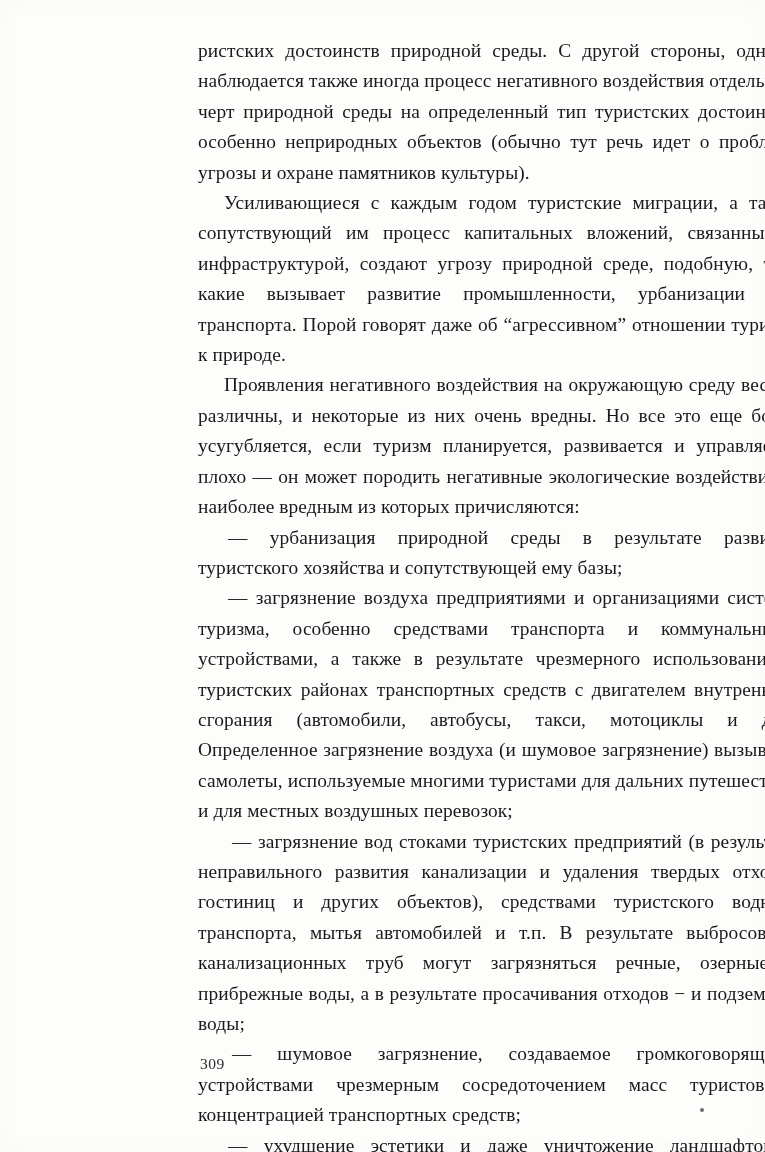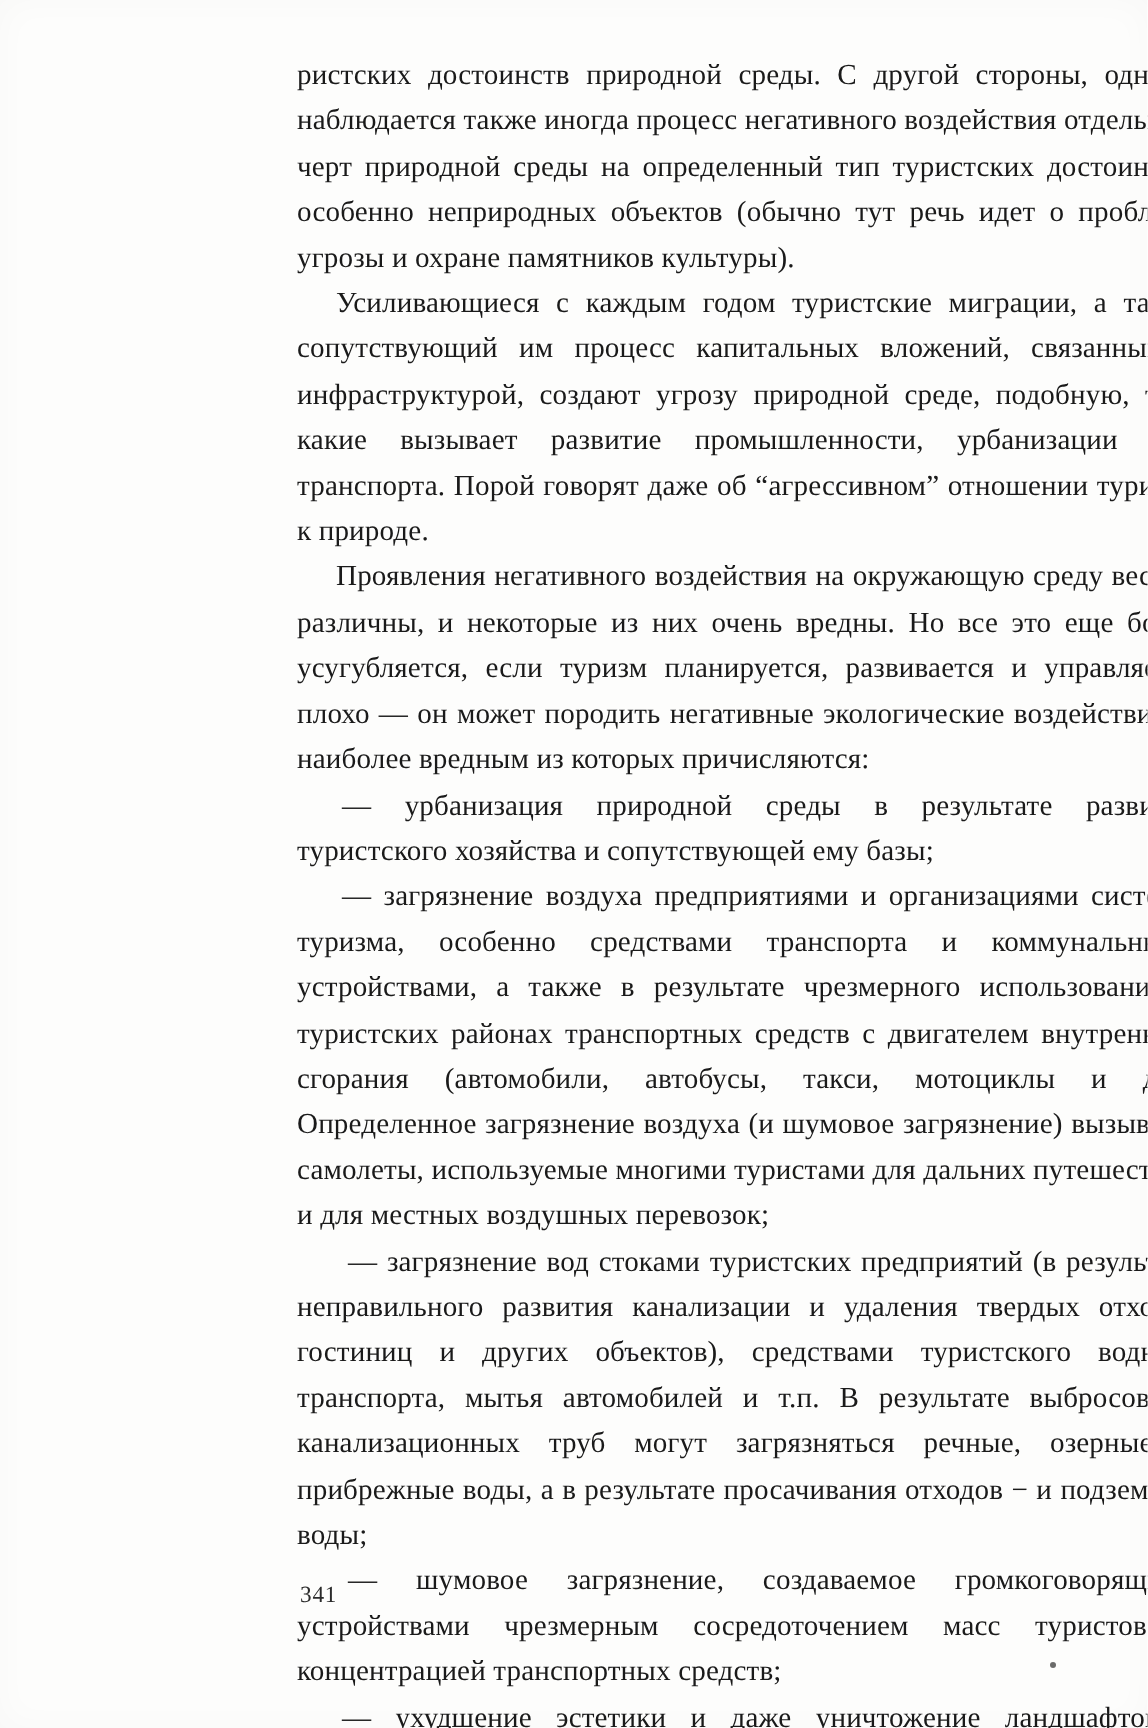--- a/index.html
+++ b/index.html
@@ -85,16 +85,16 @@
     <p class="para no-indent">ристских достоинств природной среды. С другой стороны, однако, наблюдается также иногда процесс негативного воздействия отдельных черт природной среды на определенный тип туристских достоинств; особенно неприродных объектов (обычно тут речь идет о проблеме угрозы и охране памятников культуры).</p>
     <p class="para">Усиливающиеся с каждым годом туристские миграции, а также сопутствующий им процесс капитальных вложений, связанный с инфраструктурой, создают угрозу природной среде, подобную, тем, какие вызывает развитие промышленности, урбанизации или транспорта. Порой говорят даже об “агрессивном” отношении туризма к природе.</p>
     <p class="para">Проявления негативного воздействия на окружающую среду весьма различны, и некоторые из них очень вредны. Но все это еще более усугубляется, если туризм планируется, развивается и управляется плохо — он может породить негативные экологические воздействия, к наиболее вредным из которых причисляются:</p>
     <p class="para dash">— урбанизация природной среды в результате развития туристского хозяйства и сопутствующей ему базы;</p>
     <p class="para dash">— загрязнение воздуха предприятиями и организациями системы туризма, особенно средствами транспорта и коммунальными устройствами, а также в результате чрезмерного использования в туристских районах транспортных средств с двигателем внутреннего сгорания (автомобили, автобусы, такси, мотоциклы и др.). Определенное загрязнение воздуха (и шумовое загрязнение) вызывают самолеты, используемые многими туристами для дальних путешествий и для местных воздушных перевозок;</p>
     <p class="para dash2">— загрязнение вод стоками туристских предприятий (в результате неправильного развития канализации и удаления твердых отходов гостиниц и других объектов), средствами туристского водного транспорта, мытья автомобилей и т.п. В результате выбросов из канализационных труб могут загрязняться речные, озерные и прибрежные воды, а в результате просачивания отходов −  и подземные воды;</p>
     <p class="para dash2">— шумовое загрязнение, создаваемое громкоговорящими устройствами чрезмерным сосредоточением масс туристов и концентрацией транспортных средств;</p>
     <p class="para dash">— ухудшение эстетики и даже уничтожение ландшафтов в результате действия ряда факторов: чрезмерная концентрация туристских устройств, их нерациональная локализация (плохо спроектированные гостиницы и другие туристские объекты, неудачно спланированное их расположение, неумелое вписывание объектов в местность), использование слишком боль</p>
   </div>
 
-  <div class="page-number">341</div>
+  <div class="page-number">309</div>
   <div class="speck"></div>
   <div class="page-edge-shadow"></div>
 </div>
 
 </body></html>

